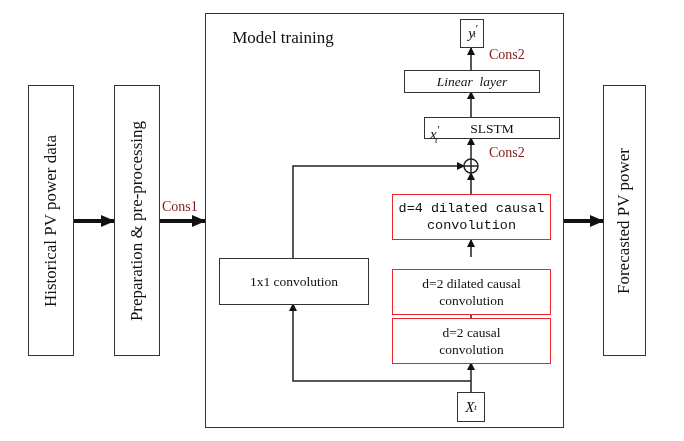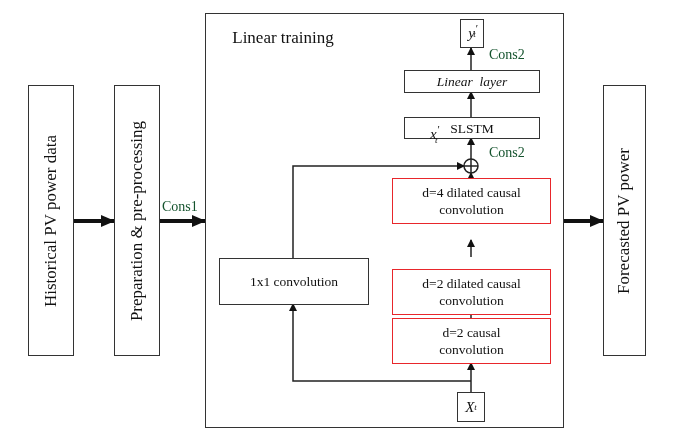--- a/index.html
+++ b/index.html
@@ -3,21 +3,21 @@
 <meta charset="utf-8">
 <style>
   html, body { margin: 0; padding: 0; background: #ffffff; }
   body { width: 684px; height: 441px; position: relative; overflow: hidden;
          font-family: "Liberation Serif", "DejaVu Serif", serif; color: #111; }
   .box { position: absolute; box-sizing: border-box; border: 1.5px solid #333; background: #fff;
          display: flex; align-items: center; justify-content: center; text-align: center; }
   .red { border-color: #e8262b; }
   .vert { position: absolute; white-space: nowrap; transform: rotate(-90deg); font-size: 17px; }
   .lbl { position: absolute; white-space: nowrap; }
-  .cons { color: #14532d; font-size: 14px; }
+  .cons { color: #7f1d1d; font-size: 14px; }
   .txt { font-size: 13.5px; line-height: 17px; }
   svg.wires { position: absolute; left: 0; top: 0; }
   .math { font-style: italic; font-size: 15px; }
   .math sub { font-size: 9px; font-style: italic; }
 </style>
 </head>
 <body>
 
 <svg class="wires" width="684" height="441">
   <defs>
@@ -54,43 +54,43 @@
 <div class="box" style="left:28px;top:85px;width:46px;height:271px;">
   <span class="vert">Historical PV power data</span>
 </div>
 <div class="box" style="left:114px;top:85px;width:46px;height:271px;">
   <span class="vert">Preparation &amp; pre-processing</span>
 </div>
 <span class="lbl cons" style="left:162px;top:199px;">Cons1</span>
 
 <div class="box" style="left:205px;top:13px;width:359px;height:415px;background:transparent;"></div>
 <div class="lbl" style="left:228px;top:26px;font-size:17px;line-height:23px;text-align:center;width:110px;">
-  <div>Linear training</div>
+  <div>Model training</div>
 </div>
 
 <div class="box math" style="left:460px;top:19px;width:24px;height:29px;">
   <span>y</span>
     <span style="font-size:11px;position:relative;top:-6px;">′</span>
     <sub style="margin-left:-4px;">t</sub>
 </div>
 <span class="lbl cons" style="left:489px;top:47px;">Cons2</span>
 
 <div class="box txt" style="left:404px;top:70px;width:136px;height:23px;">
   <span style="white-space:pre;font-style:italic;">Linear  layer</span>
 </div>
-<div class="box txt" style="left:404px;top:117px;width:136px;height:22px;">
+<div class="box txt" style="left:424px;top:117px;width:136px;height:22px;">
   <span>SLSTM</span>
 </div>
 <span class="lbl cons" style="left:489px;top:145px;">Cons2</span>
 
 <span class="lbl math" style="left:430px;top:126px;">
   <span>x</span><span style="font-size:11px;position:relative;top:-6px;">′</span><sub style="margin-left:-4px;">t</sub>
 </span>
 
-<div class="box red txt" style="left:392px;top:178px;width:159px;height:46px;flex-direction:column;">
+<div class="box red txt" style="left:392px;top:194px;width:159px;height:46px;flex-direction:column;font-family:Liberation Mono, monospace;">
   <span>d=4 dilated causal</span>
   <span>convolution</span>
 </div>
 <div class="box red txt" style="left:392px;top:257px;width:159px;height:46px;flex-direction:column;margin-top:12px;">
   <span>d=2 dilated causal</span>
   <span>convolution</span>
 </div>
 <div class="box red txt" style="left:392px;top:318px;width:159px;height:46px;flex-direction:column;">
   <span>d=2 causal</span>
   <span>convolution</span>

